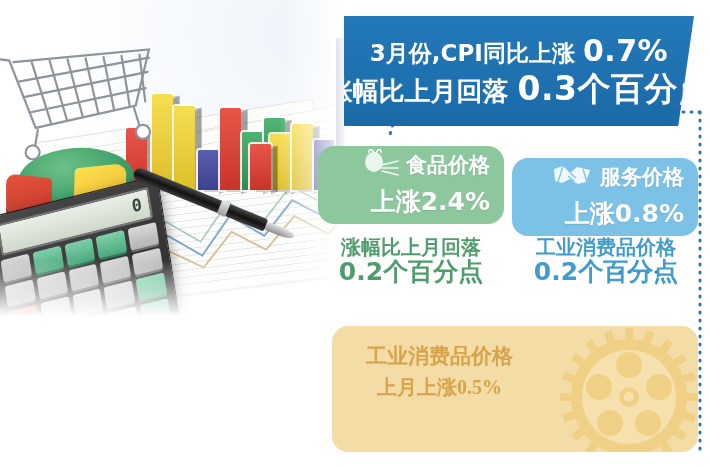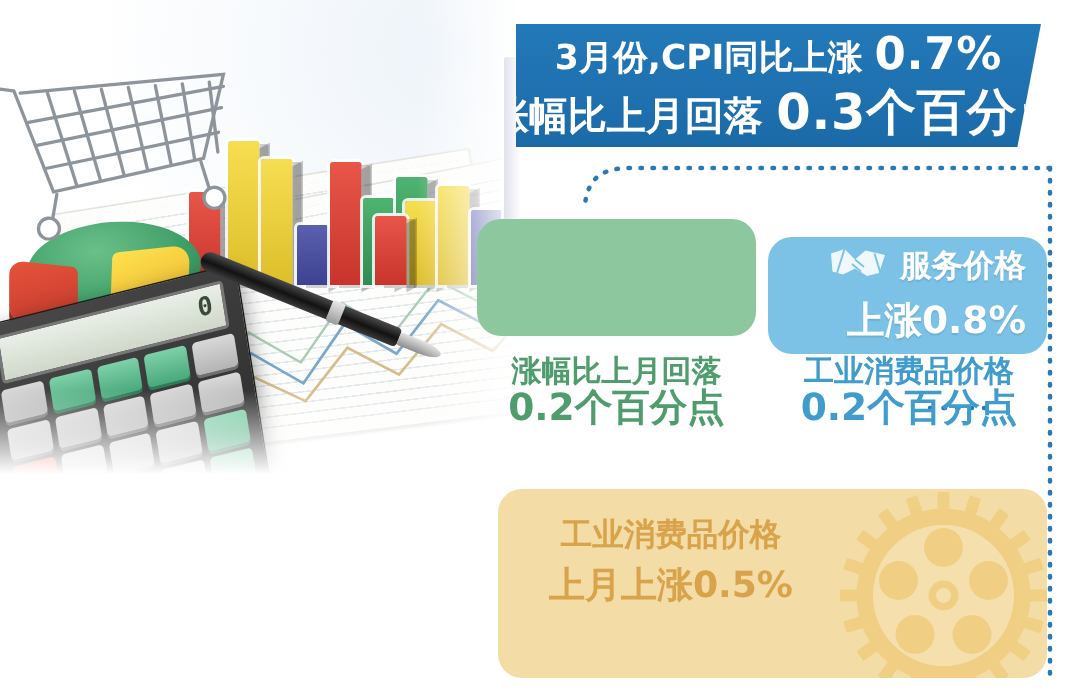--- a/index.html
+++ b/index.html
@@ -66,21 +66,21 @@
       background:linear-gradient(180deg,#e3e3e3,#8e8e8e);}
   .photo-fade{position:absolute;right:-2px;top:0;bottom:0;width:96px;
       background:linear-gradient(90deg,rgba(255,255,255,0) 0%,#ffffff 72%);}
   .photo-fade-b{position:absolute;left:0;right:0;bottom:-2px;height:72px;
       background:linear-gradient(180deg,rgba(255,255,255,0) 0%,#ffffff 78%);}
 
   
   .dots{position:absolute;left:0;top:0;width:710px;height:466px;pointer-events:none;}
 
   
-  .banner{position:absolute;left:344px;top:16px;width:350px;height:82px;
+  .banner{position:absolute;left:344px;top:16px;width:350px;height:110px;
       background:linear-gradient(180deg,#2379b8 0%,#1b6aa8 100%);
       clip-path:polygon(0 0, 100% 0, 95.5% 100%, 0 100%);
       display:flex;flex-direction:column;align-items:center;justify-content:center;gap:3px;}
   .banner-line{color:#ffffff;font-weight:bold;white-space:nowrap;line-height:1.12;}
   .bl1{font-size:23px;}
   .bl2{font-size:26px;}
   .big{font-size:30px;letter-spacing:.5px;}
   .big2{font-size:33px;letter-spacing:.5px;}
 
   
@@ -96,21 +96,21 @@
 
   .sub{position:absolute;text-align:center;line-height:1.12;}
   .sub .s1{font-size:20px;font-weight:bold;white-space:nowrap;}
   .sub .s2{font-size:25px;font-weight:bold;white-space:nowrap;}
   .sub-green{left:312px;top:236px;width:198px;color:#4f9c6c;}
   .sub-blue{left:508px;top:236px;width:196px;color:#3f9ccd;}
 
   .card-tan{left:332px;top:326px;width:366px;height:126px;background:#f3dca6;}
   .tan-txt{position:absolute;left:34px;top:14px;color:#d8a34a;text-align:center;}
   .tan-txt .l1{font-size:21px;font-weight:bold;line-height:1.55;white-space:nowrap;}
-  .tan-txt .l2{font-size:24px;font-weight:bold;line-height:1.45;white-space:nowrap;}
+  .tan-txt .l2{font-size:20px;font-weight:bold;line-height:1.45;white-space:nowrap;font-family:Liberation Serif, serif;}
   .gear{position:absolute;right:-6px;top:-4px;width:150px;height:150px;opacity:.95;}
 
   .icon-svg{flex:0 0 auto;}
 </style>
 </head>
 <body>
 
 <div id="stage">
 
   <div class="photo">
@@ -238,20 +238,34 @@
       <span>3月份,CPI同比上涨</span>
       <span class="big">0.7%</span>
     </div>
     <div class="banner-line bl2">
       <span>涨幅比上月回落</span>
       <span class="big2">0.3个百分点</span>
     </div>
   </div>
 
   <div class="card card-green">
+    <div class="hd" style="height:38px">
+      <span class="icon-svg">
+        <svg width="40" height="30" viewBox="0 0 40 30">
+          <ellipse cx="14" cy="14" rx="9" ry="10" fill="#f2faf4" opacity=".92"></ellipse>
+          <path d="M14 5 C12 0 8 1 9 5" stroke="#f2faf4" stroke-width="1.6" fill="none"></path>
+          <path d="M16 5 C18 0 22 1 21 5" stroke="#f2faf4" stroke-width="1.6" fill="none"></path>
+          <path d="M22 17 L38 13 M22 20 L38 20 M22 23 L38 27" stroke="#f2faf4" stroke-width="1.7" stroke-linecap="round"></path>
+        </svg>
+      </span>
+      <span class="t1">食品价格</span>
+    </div>
+    <div class="hd" style="height:34px">
+      <span class="t2">上涨2.4%</span>
+    </div>
   </div>
   <div class="sub sub-green">
     <div class="s1">涨幅比上月回落</div>
     <div class="s2">0.2个百分点</div>
   </div>
 
   <div class="card card-blue">
     <div class="hd" style="height:38px">
       <span class="icon-svg">
         <svg width="44" height="30" viewBox="0 0 44 30">

